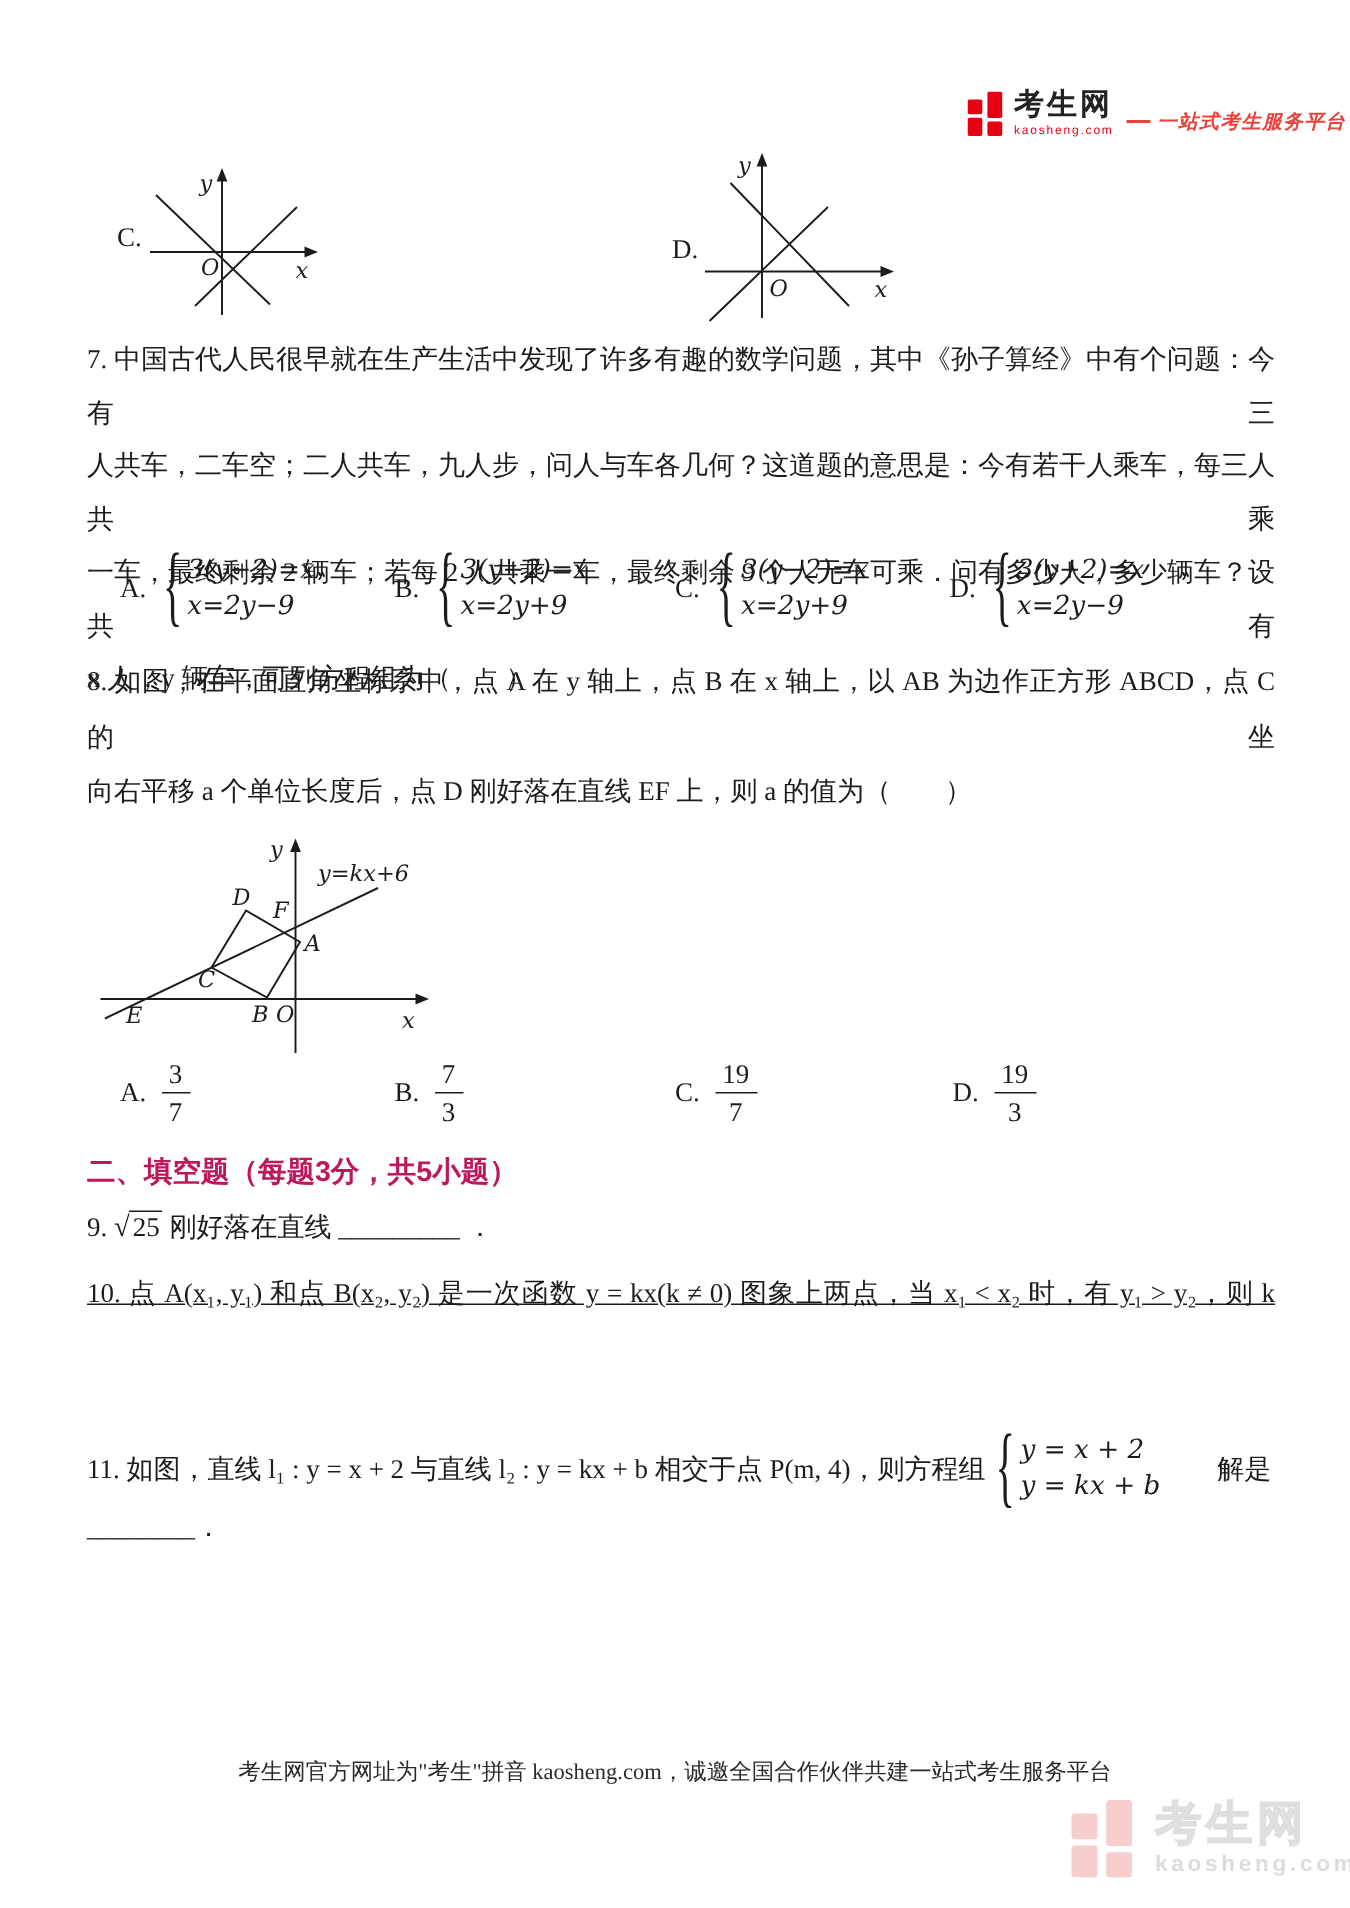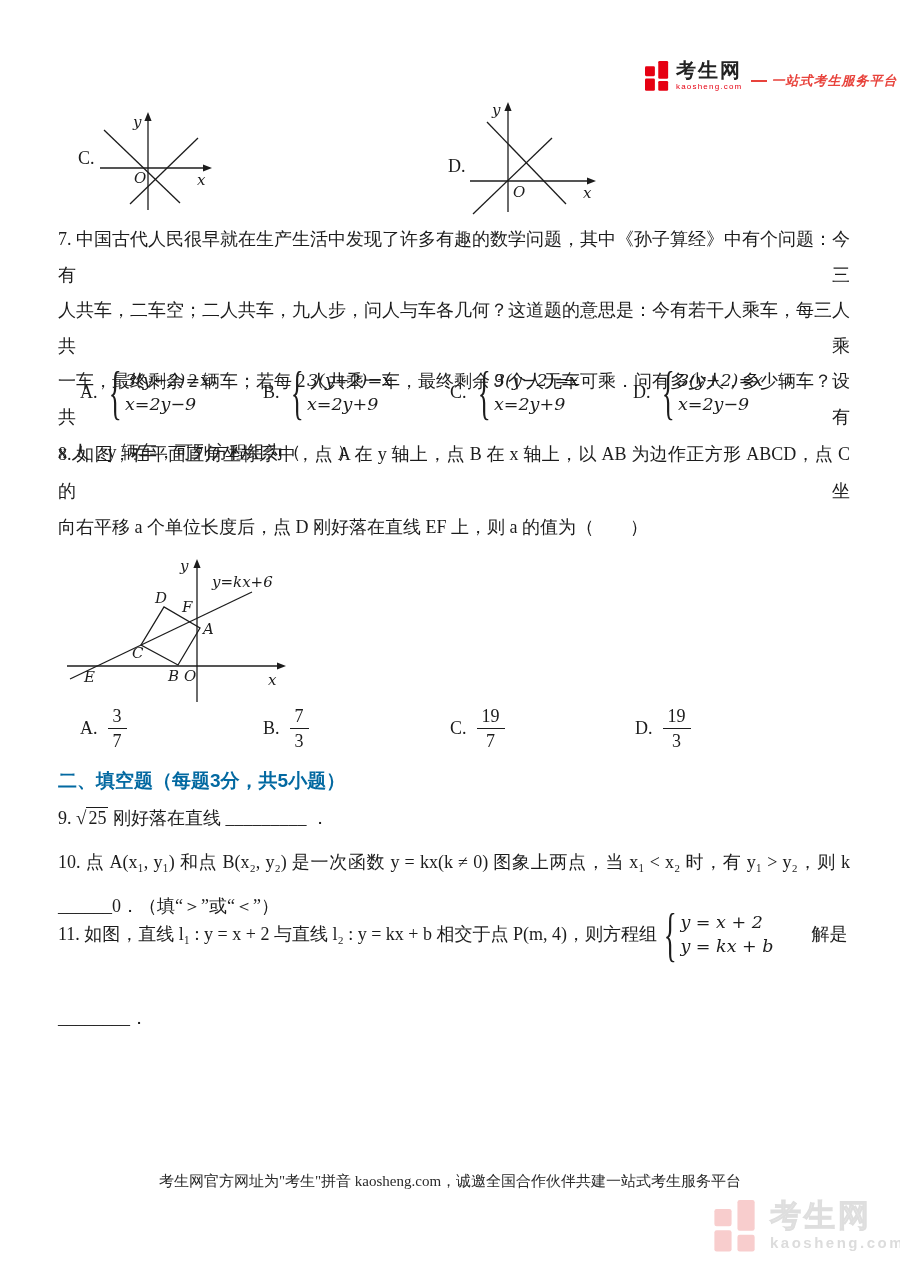--- a/index.html
+++ b/index.html
@@ -37,21 +37,21 @@
   .sys { display:inline-flex; flex-direction:column; }
   .math { font-family:"DejaVu Serif",serif; font-style:italic; font-size:17.5px; line-height:24px; }
 
   
   .frac-option { position:absolute; display:flex; align-items:center; height:52px; }
   .frac { display:inline-flex; flex-direction:column; align-items:center; font-size:18px; }
   .frac .num { padding:0 5px 1px 5px; border-bottom:1.4px solid #1c1c1c; line-height:22px; }
   .frac .den { padding-top:1px; line-height:22px; }
 
   
-  .sec-header { position:absolute; left:58px; font-family:"Liberation Sans",sans-serif; font-weight:bold; font-size:19px; color:#0369a1; }
+  .sec-header { position:absolute; left:58px; font-family:"Liberation Sans",sans-serif; font-weight:bold; font-size:19px; color:#be185d; }
 
   
   .fill-row { position:absolute; left:58px; font-size:18px; white-space:nowrap; }
   .sqrt-wrap { display:inline-block; }
   .rad-sign { font-size:19px; }
   .rad-body { border-top:1.4px solid #1c1c1c; padding:0 2px; }
   .blank { letter-spacing:0; }
   .q11-row { position:absolute; left:58px; display:flex; align-items:center; height:76px; font-size:18px; }
   .q11-post { margin-left:38px; }
   .inline-sys { display:inline-flex; align-items:center; margin-left:6px; }
@@ -216,24 +216,23 @@
   <div class="fill-row" style="top:806px;">
     <span>9.</span>
     <span class="sqrt-wrap">
       <span class="rad-sign">√</span><span class="rad-body">25</span>
     </span>
     <span>刚好落在直线</span>
     <span class="blank">_________</span>
     <span>．</span>
   </div>
 
-  <div class="fill-row jline" style="top:850px; width:792px; white-space:normal;">10. 点 A(x₁, y₁) 和点 B(x₂, y₂) 是一次函数 y = kx(k ≠ 0) 图象上两点，当 x₁ &lt; x₂ 时，有 y₁ &gt; y₂，则 k</div>
-  <div class="fill-row" style="top:894px;">______0．（填“＞”或“＜”）</div>
-
-  <div class="q11-row" style="top:896px;">
+  <div class="fill-row jline" style="top:850px; width:792px; white-space:normal;text-decoration:underline;">10. 点 A(x₁, y₁) 和点 B(x₂, y₂) 是一次函数 y = kx(k ≠ 0) 图象上两点，当 x₁ &lt; x₂ 时，有 y₁ &gt; y₂，则 k</div>
+
+  <div class="q11-row" style="top:941px;">
     <span>11. 如图，直线 l₁ : y = x + 2 与直线 l₂ : y = kx + b 相交于点 P(m, 4)，则方程组</span>
     <span class="inline-sys">
       <span class="brace">{</span>
       <span class="sys">
         <span class="math">y = x + 2</span>
         <span class="math">y = kx + b</span>
       </span>
     </span>
     <span class="q11-post">解是</span>
   </div>

